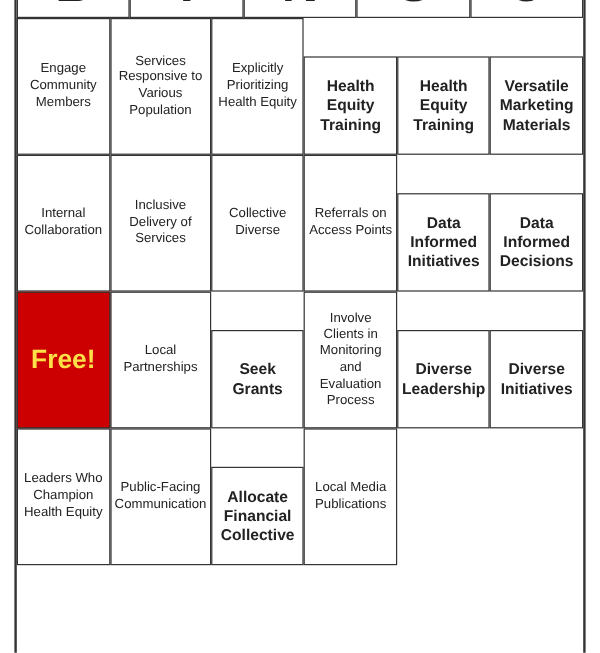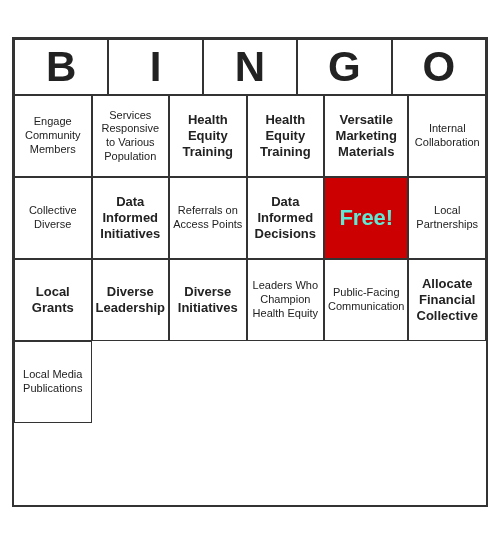--- a/index.html
+++ b/index.html
@@ -44,24 +44,25 @@
       text-align: center;
       padding: 4px 3px;
       min-height: 82px;
       font-size: 11px;
       color: #222;
       line-height: 1.25;
     }
     .bingo-cell.bold-text {
       font-size: 13px;
       font-weight: bold;
+      margin-top: 32px;
     }
     .bingo-cell.free {
       background: #cc0000;
-      color: #5eead4;
+      color: #fde047;
       font-size: 22px;
       font-weight: bold;
     }
     .bingo-cell span {
       display: block;
     }
   </style>
 </head>
 <body>
 
@@ -73,52 +74,61 @@
       <div class="bingo-letter">G</div>
       <div class="bingo-letter">O</div>
     </div>
   <div class="bingo-grid">
   <div class="bingo-cell">
         <span>Engage Community Members</span>
       </div>
       <div class="bingo-cell">
         <span>Services Responsive to Various Population</span>
       </div>
+      <div class="bingo-cell">
+        <span>Explicitly Prioritizing Health Equity</span>
+      </div>
       <div class="bingo-cell bold-text">
         <span>Health Equity Training</span>
       </div>
       <div class="bingo-cell bold-text">
         <span>Health Equity Training</span>
       </div>
       <div class="bingo-cell bold-text">
         <span>Versatile Marketing Materials</span>
       </div>
       <div class="bingo-cell">
         <span>Internal Collaboration</span>
       </div>
       <div class="bingo-cell">
+        <span>Inclusive Delivery of Services</span>
+      </div>
+      <div class="bingo-cell">
         <span>Collective Diverse</span>
+      </div>
+      <div class="bingo-cell">
+        <span>Referrals on Access Points</span>
       </div>
       <div class="bingo-cell bold-text">
         <span>Data Informed Initiatives</span>
-      </div>
-      <div class="bingo-cell">
-        <span>Referrals on Access Points</span>
       </div>
       <div class="bingo-cell bold-text">
         <span>Data Informed Decisions</span>
       </div>
       <div class="bingo-cell free">
         <span>Free!</span>
       </div>
       <div class="bingo-cell">
         <span>Local Partnerships</span>
       </div>
       <div class="bingo-cell bold-text">
-        <span>Local Grants</span>
+        <span>Seek Grants</span>
+      </div>
+      <div class="bingo-cell">
+        <span>Involve Clients in Monitoring and Evaluation Process</span>
       </div>
       <div class="bingo-cell bold-text">
         <span>Diverse Leadership</span>
       </div>
       <div class="bingo-cell bold-text">
         <span>Diverse Initiatives</span>
       </div>
       <div class="bingo-cell">
         <span>Leaders Who Champion Health Equity</span>
       </div>

